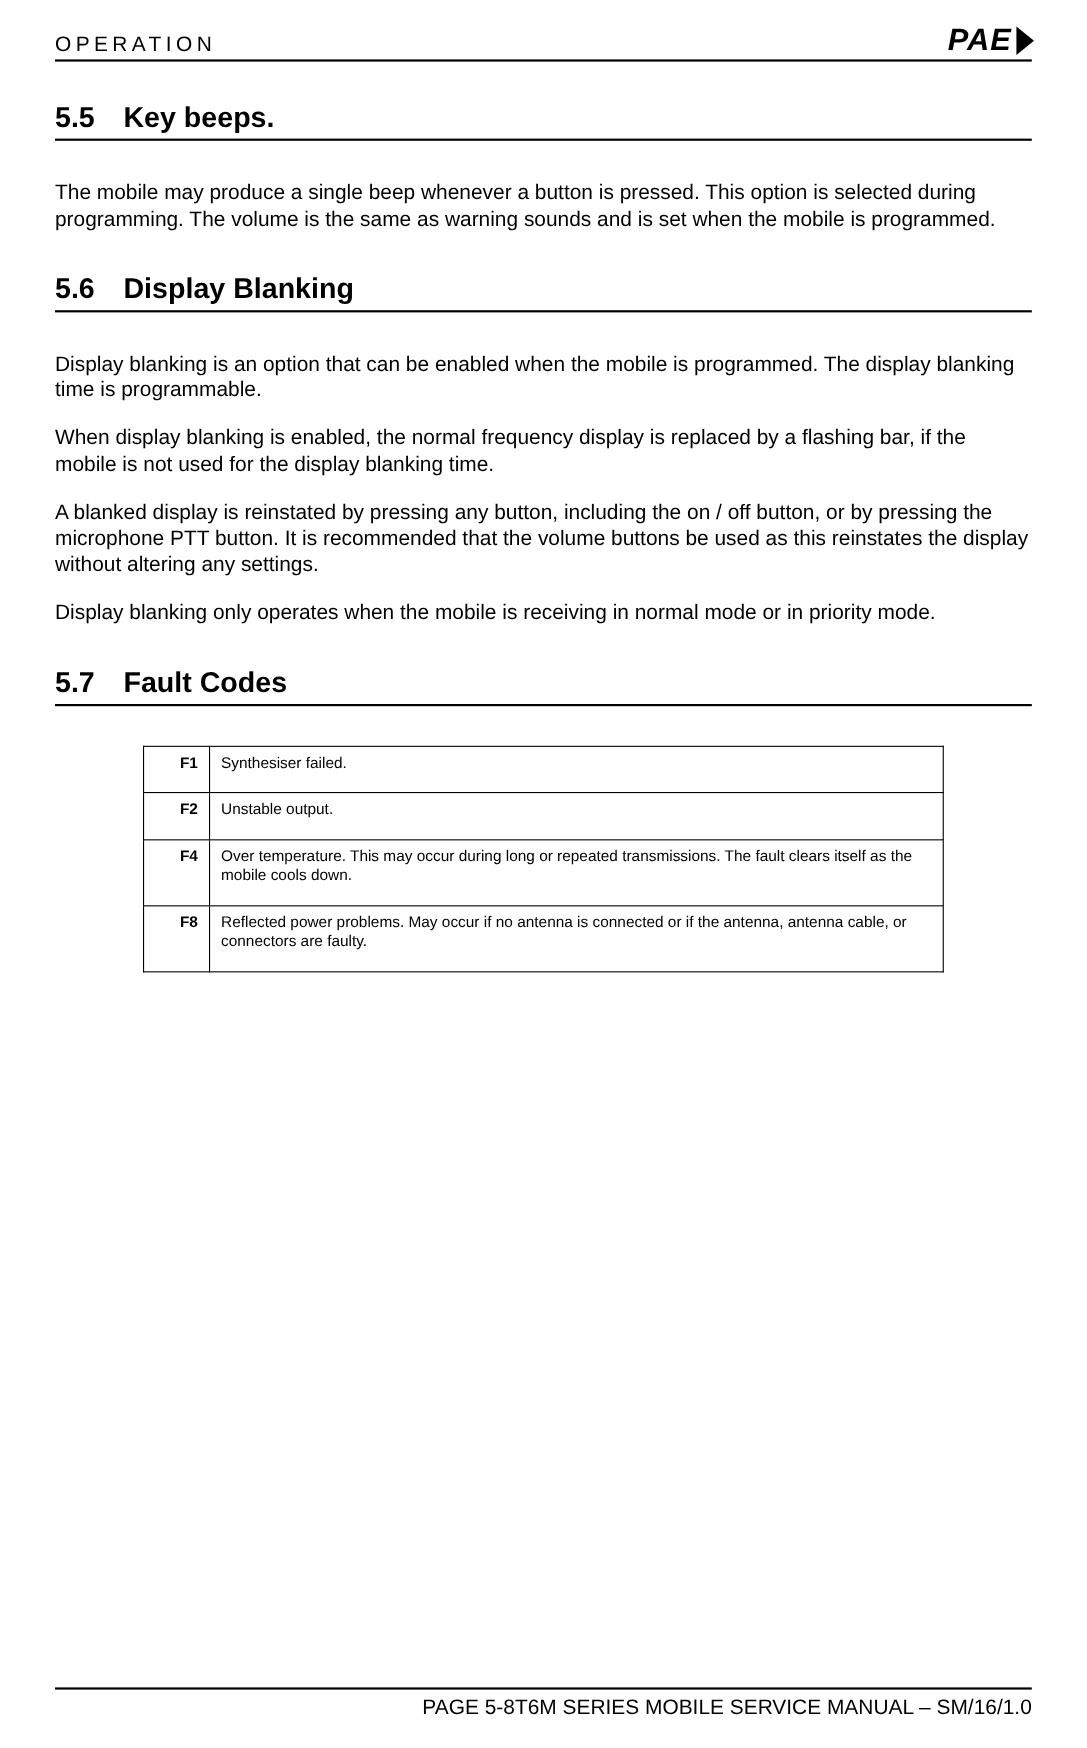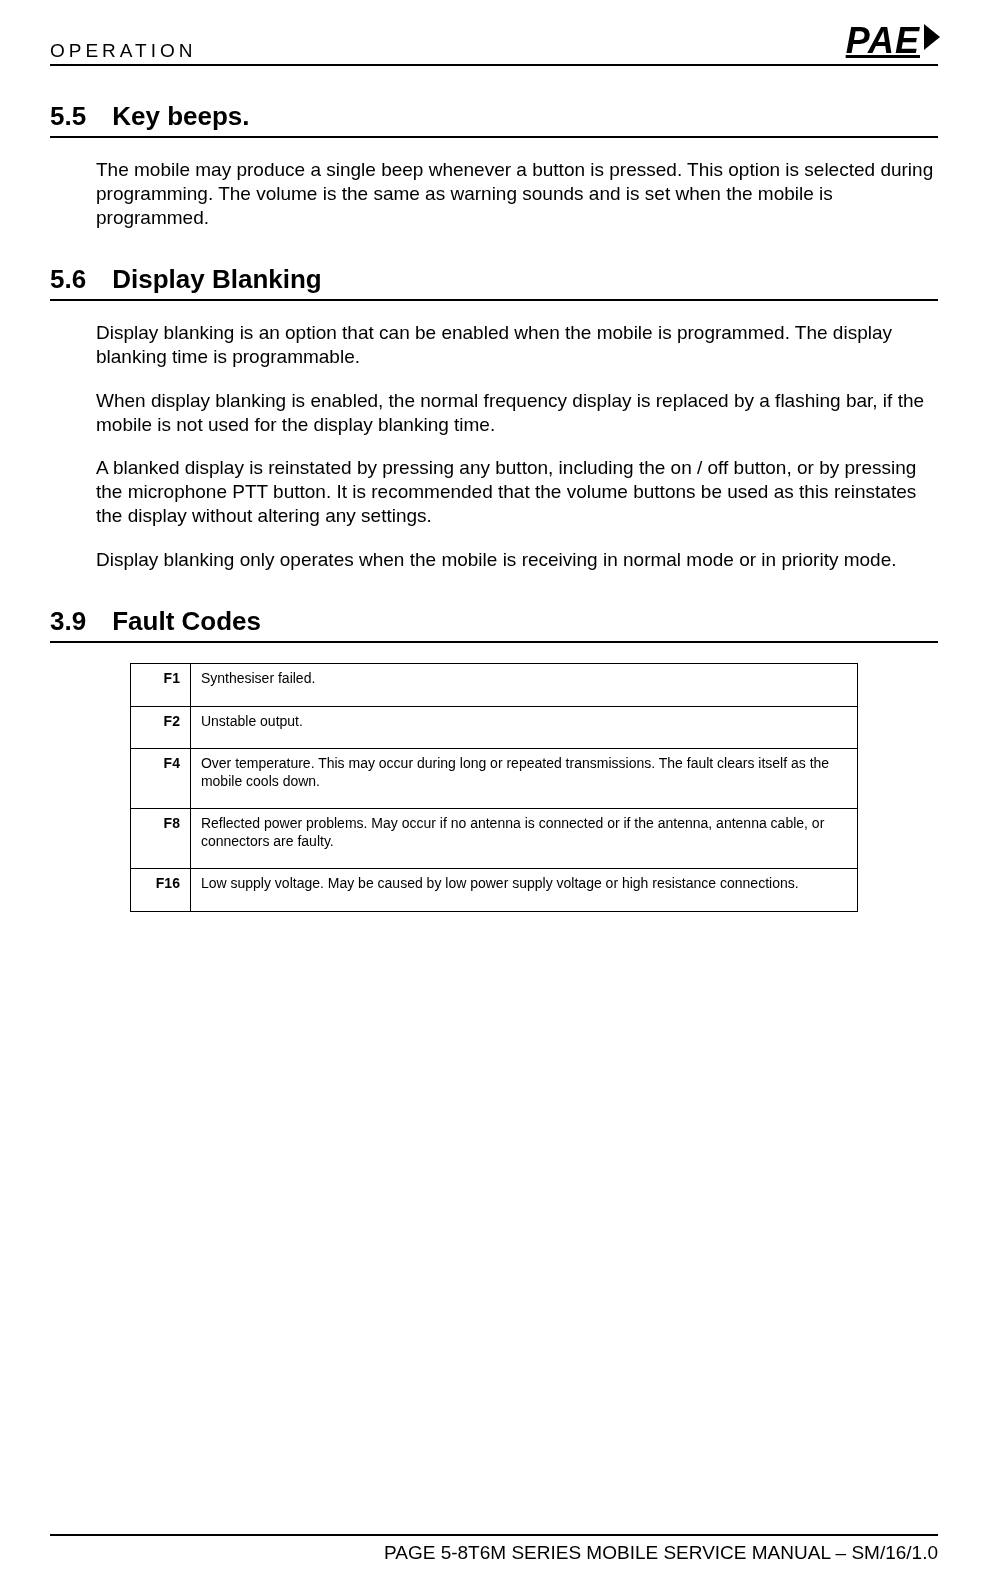--- a/index.html
+++ b/index.html
@@ -23,56 +23,54 @@
       border-bottom: 2px solid #000;
       padding-bottom: 2px;
       margin-bottom: 29px;
     }
     .header-title {
       font-size: 19px;
       letter-spacing: 4px;
       font-weight: normal;
     }
     .logo {
-      font-size: 36px;
+      font-size: 28px;
       font-weight: bold;
       font-style: italic;
       letter-spacing: 1px;
       position: relative;
       padding-right: 18px;
-      text-decoration: underline;
     }
     .logo::after {
       content: "";
       position: absolute;
       right: -2px;
       top: 4px;
       width: 0;
       height: 0;
       border-top: 13px solid transparent;
       border-bottom: 13px solid transparent;
       border-left: 16px solid #000;
     }
     .section-heading {
       font-size: 26px;
       font-weight: bold;
       border-bottom: 2px solid #000;
       padding-bottom: 4px;
-      margin-bottom: 20px;
+      margin-bottom: 36px;
       margin-top: 35px;
     }
     .section-heading .num {
       display: inline-block;
       min-width: 55px;
     }
     .body-text {
       font-size: 19px;
       line-height: 1.25;
       margin-bottom: 20px;
-      margin-left: 46px;
     }
     .fault-table {
       border-collapse: collapse;
       margin: 0 auto;
       width: 82%;
       margin-top: 8px;
     }
     .fault-table td {
       border: 1px solid #000;
       padding: 6px 10px 18px 10px;
@@ -115,21 +113,21 @@
 <h2 class="section-heading">
   <span class="num">5.6</span>
   <span>Display Blanking</span>
 </h2>
 <p class="body-text">Display blanking is an option that can be enabled when the mobile is programmed.  The display blanking time is programmable.</p>
 <p class="body-text">When display blanking is enabled, the normal frequency display is replaced by a flashing bar, if the mobile is not used for the display blanking time.</p>
 <p class="body-text">A blanked display is reinstated by pressing any button, including the on / off button, or by pressing the microphone PTT button.  It is recommended that the volume buttons be used as this reinstates the display without altering any settings.</p>
 <p class="body-text">Display blanking only operates when the mobile is receiving in normal mode or in priority mode.</p>
 
 <h2 class="section-heading">
-  <span class="num">3.9</span>
+  <span class="num">5.7</span>
   <span>Fault Codes</span>
 </h2>
 
 <table class="fault-table">
   <tbody>
     <tr>
       <td class="code">F1</td>
       <td>Synthesiser failed.</td>
     </tr>
     <tr>
@@ -137,23 +135,19 @@
       <td>Unstable output.</td>
     </tr>
     <tr>
       <td class="code">F4</td>
       <td>Over temperature.  This may occur during long or repeated transmissions.  The fault clears itself as the mobile cools down.</td>
     </tr>
     <tr>
       <td class="code">F8</td>
       <td>Reflected power problems.  May occur if no antenna is connected or if the antenna, antenna cable, or connectors are faulty.</td>
     </tr>
-    <tr>
-      <td class="code">F16</td>
-      <td>Low supply voltage.  May be caused by low power supply voltage or high resistance connections.</td>
-    </tr>
   </tbody>
 </table>
 
 <div class="footer">
   <span>PAGE 5-8</span>
   <span>T6M SERIES MOBILE SERVICE MANUAL – SM/16/1.0</span>
 </div>
 
 </body></html>

